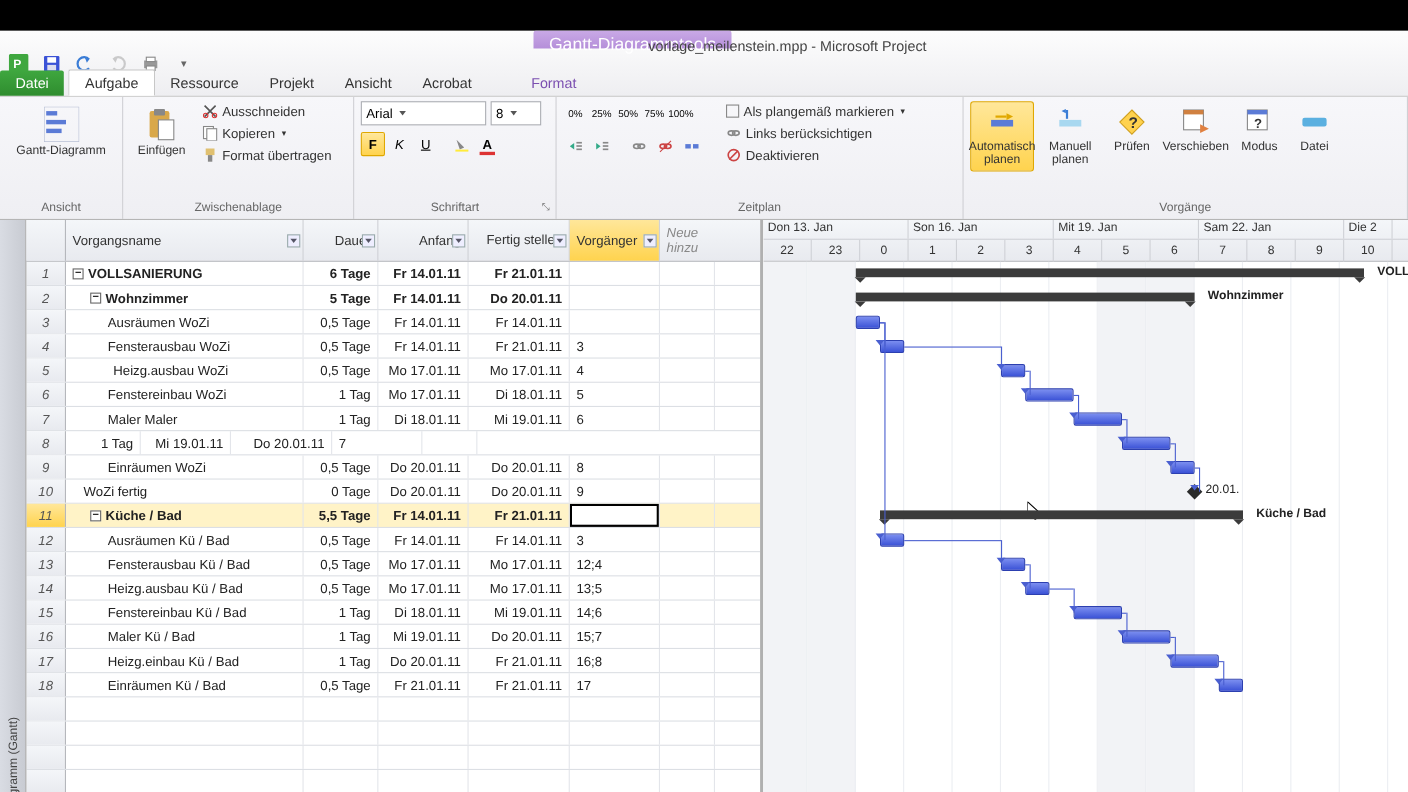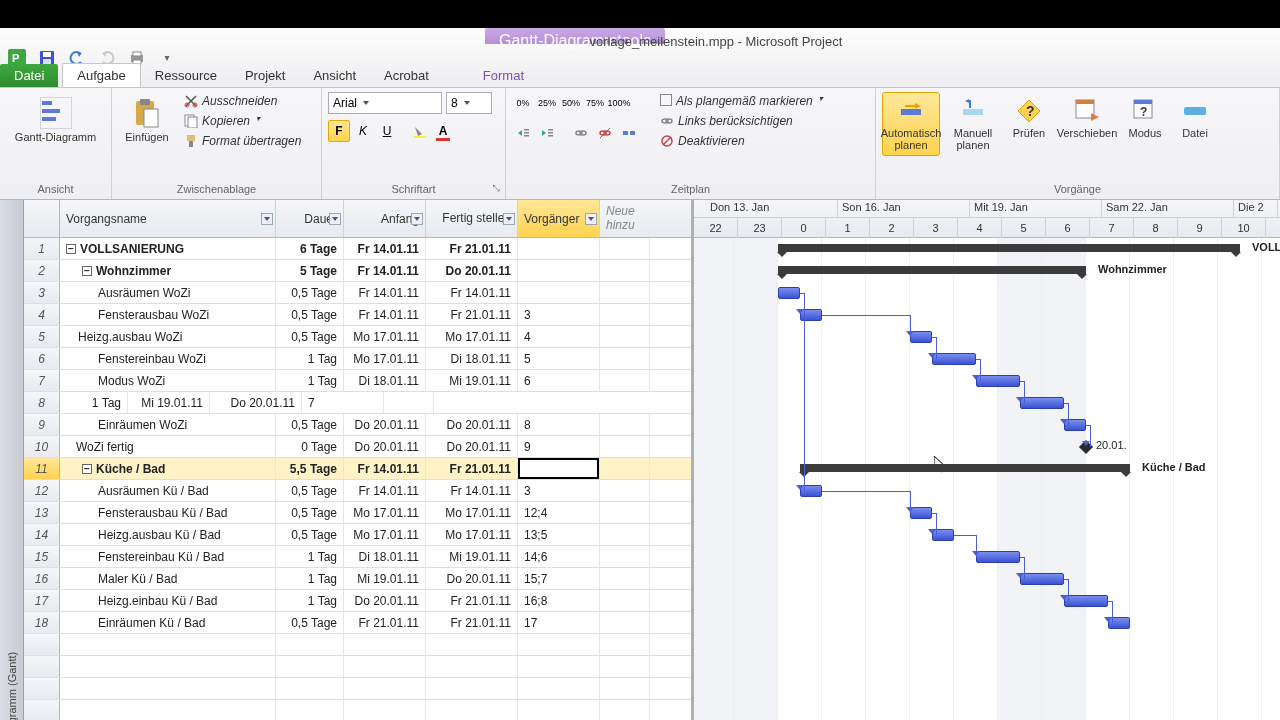--- a/index.html
+++ b/index.html
@@ -22,21 +22,21 @@
 .ribbon-tab.contextual-tab { color: #7b4fb0; }
 
 
 .ribbon { height: 112px; background: linear-gradient(#f7f7fa,#efeff3); border-bottom: 1px solid #b5b5b5; display: flex; }
 .group { border-right: 1px solid #d0d0d4; padding: 4px 6px 2px 6px; display: flex; flex-direction: column; justify-content: space-between; position: relative; }
 .group-label { text-align: center; font-size: 11px; color: #666; padding: 2px 0; }
 .grp-body { flex: 1; display: flex; align-items: flex-start; gap: 4px; }
 .bigbtn { width: 58px; display: flex; flex-direction: column; align-items: center; gap: 2px; padding: 4px 2px; cursor: pointer; border: 1px solid transparent; border-radius: 3px; }
 .bigbtn.active { background: linear-gradient(#ffe79a,#ffd34e); border-color: #e0a800; }
 .bigbtn .lbl { font-size: 11px; text-align: center; line-height: 1.1; color: #333; }
-.smallrow { display: flex; align-items: flex-start; gap: 4px; font-size: 12px; color: #333; padding: 2px 4px; cursor: pointer; font-style: italic; }
+.smallrow { display: flex; align-items: center; gap: 4px; font-size: 12px; color: #333; padding: 2px 4px; cursor: pointer; }
 .col { display: flex; flex-direction: column; gap: 2px; }
 .font-sel { display: flex; gap: 4px; margin-bottom: 4px; }
 .combo { height: 22px; border: 1px solid #abadb3; background: #fff; font-size: 12px; padding: 0 4px; display: flex; align-items: center; gap: 6px; }
 .combo .caret { border-top: 4px solid #555; border-left: 3px solid transparent; border-right: 3px solid transparent; }
 .btnrow { display: flex; gap: 2px; }
 .sqbtn { width: 22px; height: 22px; display: flex; align-items: center; justify-content: center; border: 1px solid transparent; cursor: pointer; border-radius: 2px; font-size: 12px; }
 .sqbtn.active { background: linear-gradient(#ffe79a,#ffd34e); border-color: #e0a800; }
 .dlg-launcher { position: absolute; right: 2px; bottom: 2px; width: 14px; height: 14px; font-size: 9px; color: #666; text-align: center; cursor: pointer; }
 .chk { width: 12px; height: 12px; border: 1px solid #888; display: inline-block; }
 
@@ -432,39 +432,39 @@
           <div class="td rowhdr">4</div>
           <div class="td c-name " style="padding-left:38px">Fensterausbau WoZi</div>
           <div class="td c-dur ">0,5 Tage</div>
           <div class="td c-start ">Fr 14.01.11</div>
           <div class="td c-end ">Fr 21.01.11</div>
           <div class="td c-pred">3</div>
           <div class="td c-new"></div>
         </div>
         <div class="tr">
           <div class="td rowhdr">5</div>
-          <div class="td c-name " style="padding-left:18px">Heizg.ausbau WoZi</div>
+          <div class="td c-name " style="padding-left:43px">Heizg.ausbau WoZi</div>
           <div class="td c-dur ">0,5 Tage</div>
           <div class="td c-start ">Mo 17.01.11</div>
           <div class="td c-end ">Mo 17.01.11</div>
           <div class="td c-pred">4</div>
           <div class="td c-new"></div>
         </div>
         <div class="tr">
           <div class="td rowhdr">6</div>
           <div class="td c-name " style="padding-left:38px">Fenstereinbau WoZi</div>
           <div class="td c-dur ">1 Tag</div>
           <div class="td c-start ">Mo 17.01.11</div>
           <div class="td c-end ">Di 18.01.11</div>
           <div class="td c-pred">5</div>
           <div class="td c-new"></div>
         </div>
         <div class="tr">
           <div class="td rowhdr">7</div>
-          <div class="td c-name " style="padding-left:38px">Modus WoZi</div>
+          <div class="td c-name " style="padding-left:38px">Maler Maler</div>
           <div class="td c-dur ">1 Tag</div>
           <div class="td c-start ">Di 18.01.11</div>
           <div class="td c-end ">Mi 19.01.11</div>
           <div class="td c-pred">6</div>
           <div class="td c-new"></div>
         </div>
         <div class="tr">
           <div class="td rowhdr">8</div>
           <div class="td c-dur ">1 Tag</div>
           <div class="td c-start ">Mi 19.01.11</div>
@@ -599,21 +599,21 @@
           <div class="td c-end"></div>
           <div class="td c-pred"></div>
           <div class="td c-new"></div>
         </div>
       </div>
   </div>
 
   <div class="gantt-pane">
     <div class="gantt-header">
       <div class="gh-top" id="gh-top">
-          <div style="width: 132px; margin-left: 12px;">Don 13. Jan</div>
+          <div style="width: 132px;">Don 13. Jan</div>
           <div style="width: 132px;">Son 16. Jan</div>
           <div style="width: 132px;">Mit 19. Jan</div>
           <div style="width: 132px;">Sam 22. Jan</div>
           <div style="width: 44px;">Die 2</div>
         </div>
       <div class="gh-bot" id="gh-bot">
           <div>22</div>
           <div>23</div>
           <div>0</div>
           <div>1</div>

